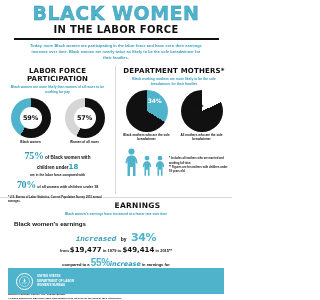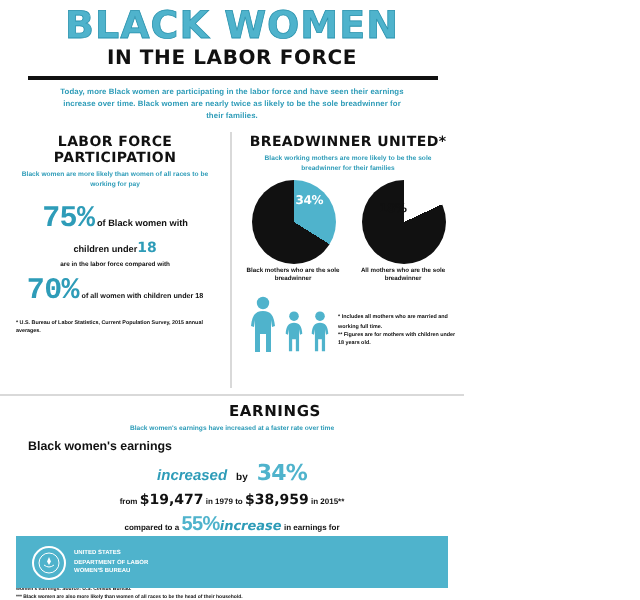--- a/index.html
+++ b/index.html
@@ -176,22 +176,22 @@
     text-align: center;
     padding: 0 6px;
   }
   .stat-line {
     font-size: 4.6px;
     font-weight: bold;
     color: #111111;
     line-height: 1.4;
   }
   .big-pct {
-    font-family: Liberation Mono, monospace;
-    font-size: 15px;
+    font-family: Liberation Serif, serif;
+    font-size: 10px;
     font-weight: bold;
     color: #2e9cb8;
     letter-spacing: -0.3px;
   }
   .inline-num {
     font-family: "DejaVu Sans", sans-serif;
     font-size: 7px;
     font-weight: bold;
     color: #2e9cb8;
   }
@@ -257,21 +257,21 @@
     font-weight: bold;
     color: #111111;
     line-height: 1.2;
   }
   .earn-l2 {
     text-align: center;
     line-height: 1.1;
     margin-top: 0px;
   }
   .earn-increased {
-    font-family: Liberation Sans, sans-serif;
+    font-family: Liberation Mono, monospace;
     font-size: 7.5px;
     font-weight: bold;
     color: #2e9cb8;
     font-style: italic;
   }
   .earn-by {
     font-size: 5px;
     font-weight: bold;
     color: #111111;
   }
@@ -393,20 +393,39 @@
     <div class="rule"></div>
     <div class="intro">Today, more Black women are participating in the labor force and have seen their earnings increase over time. Black women are nearly twice as likely to be the sole breadwinner for their families.</div>
   </div>
 
   <div class="panels">
 
     <div class="panel left">
       <div class="panel-title">LABOR FORCE PARTICIPATION</div>
       <div class="panel-sub">Black women are more likely than women of all races to be working for pay</div>
 
+      <div class="donut-row">
+        <div class="donut-wrap">
+          <div class="donut" style="background: conic-gradient(#111111 0deg 212deg, #4fb3cc 212deg 360deg);">
+            <div class="hole">
+              <span class="pct">59%</span>
+            </div>
+          </div>
+          <div class="donut-caption">Black women</div>
+        </div>
+
+        <div class="donut-wrap">
+          <div class="donut" style="background: conic-gradient(#111111 0deg 205deg, #d6d6d6 205deg 360deg);">
+            <div class="hole">
+              <span class="pct">57%</span>
+            </div>
+          </div>
+          <div class="donut-caption">Women of all races</div>
+        </div>
+      </div>
 
       <div class="stat-block">
         <div class="stat-line">
           <span class="big-pct">75%</span>
           <span>of Black women with</span>
         </div>
         <div class="stat-line">
           <span>children</span>
           <span>under</span><span class="inline-num">18</span>
         </div>
@@ -414,21 +433,21 @@
         <div class="stat-line">
           <span class="big-pct">70%</span>
           <span style="font-size:3.6px;">of all women with children under 18</span>
         </div>
       </div>
 
       <div class="mini-note">* U.S. Bureau of Labor Statistics, Current Population Survey, 2015 annual averages.</div>
     </div>
 
     <div class="panel right">
-      <div class="panel-title">BREADWINNER UNITED*</div>
+      <div class="panel-title">DEPARTMENT MOTHERS*</div>
       <div class="panel-sub">Black working mothers are more likely to be the sole breadwinner for their families</div>
 
       <div class="pie-row">
         <div class="pie-wrap">
           <div class="pie" style="background: conic-gradient(#4fb3cc 0deg 122deg, #111111 122deg 360deg);">
             <span class="slice-label" style="top:7px; right:6px; color:#ffffff;">34%</span>
           </div>
           <div class="pie-caption">Black mothers who are the sole breadwinner</div>
         </div>
 
@@ -475,21 +494,21 @@
         <span class="earn-increased">increased</span>
         <span class="earn-by">by</span>
         <span class="earn-bigpct">34%</span>
       </div>
 
       <div class="earn-l3">
         <span>from</span>
         <span class="money">$19,477</span>
         <span>in 1979</span>
         <span>to</span>
-        <span class="money">$38,959</span>
+        <span class="money">$49,414</span>
         <span>in 2015**</span>
       </div>
 
       <div class="earn-l4">
         <span>compared to a</span>
         <span class="earn-55">55%</span><span class="earn-incr2">increase</span>
         <span>in earnings for</span>
       </div>
 
       <div class="earn-l5">women of all races</div>

